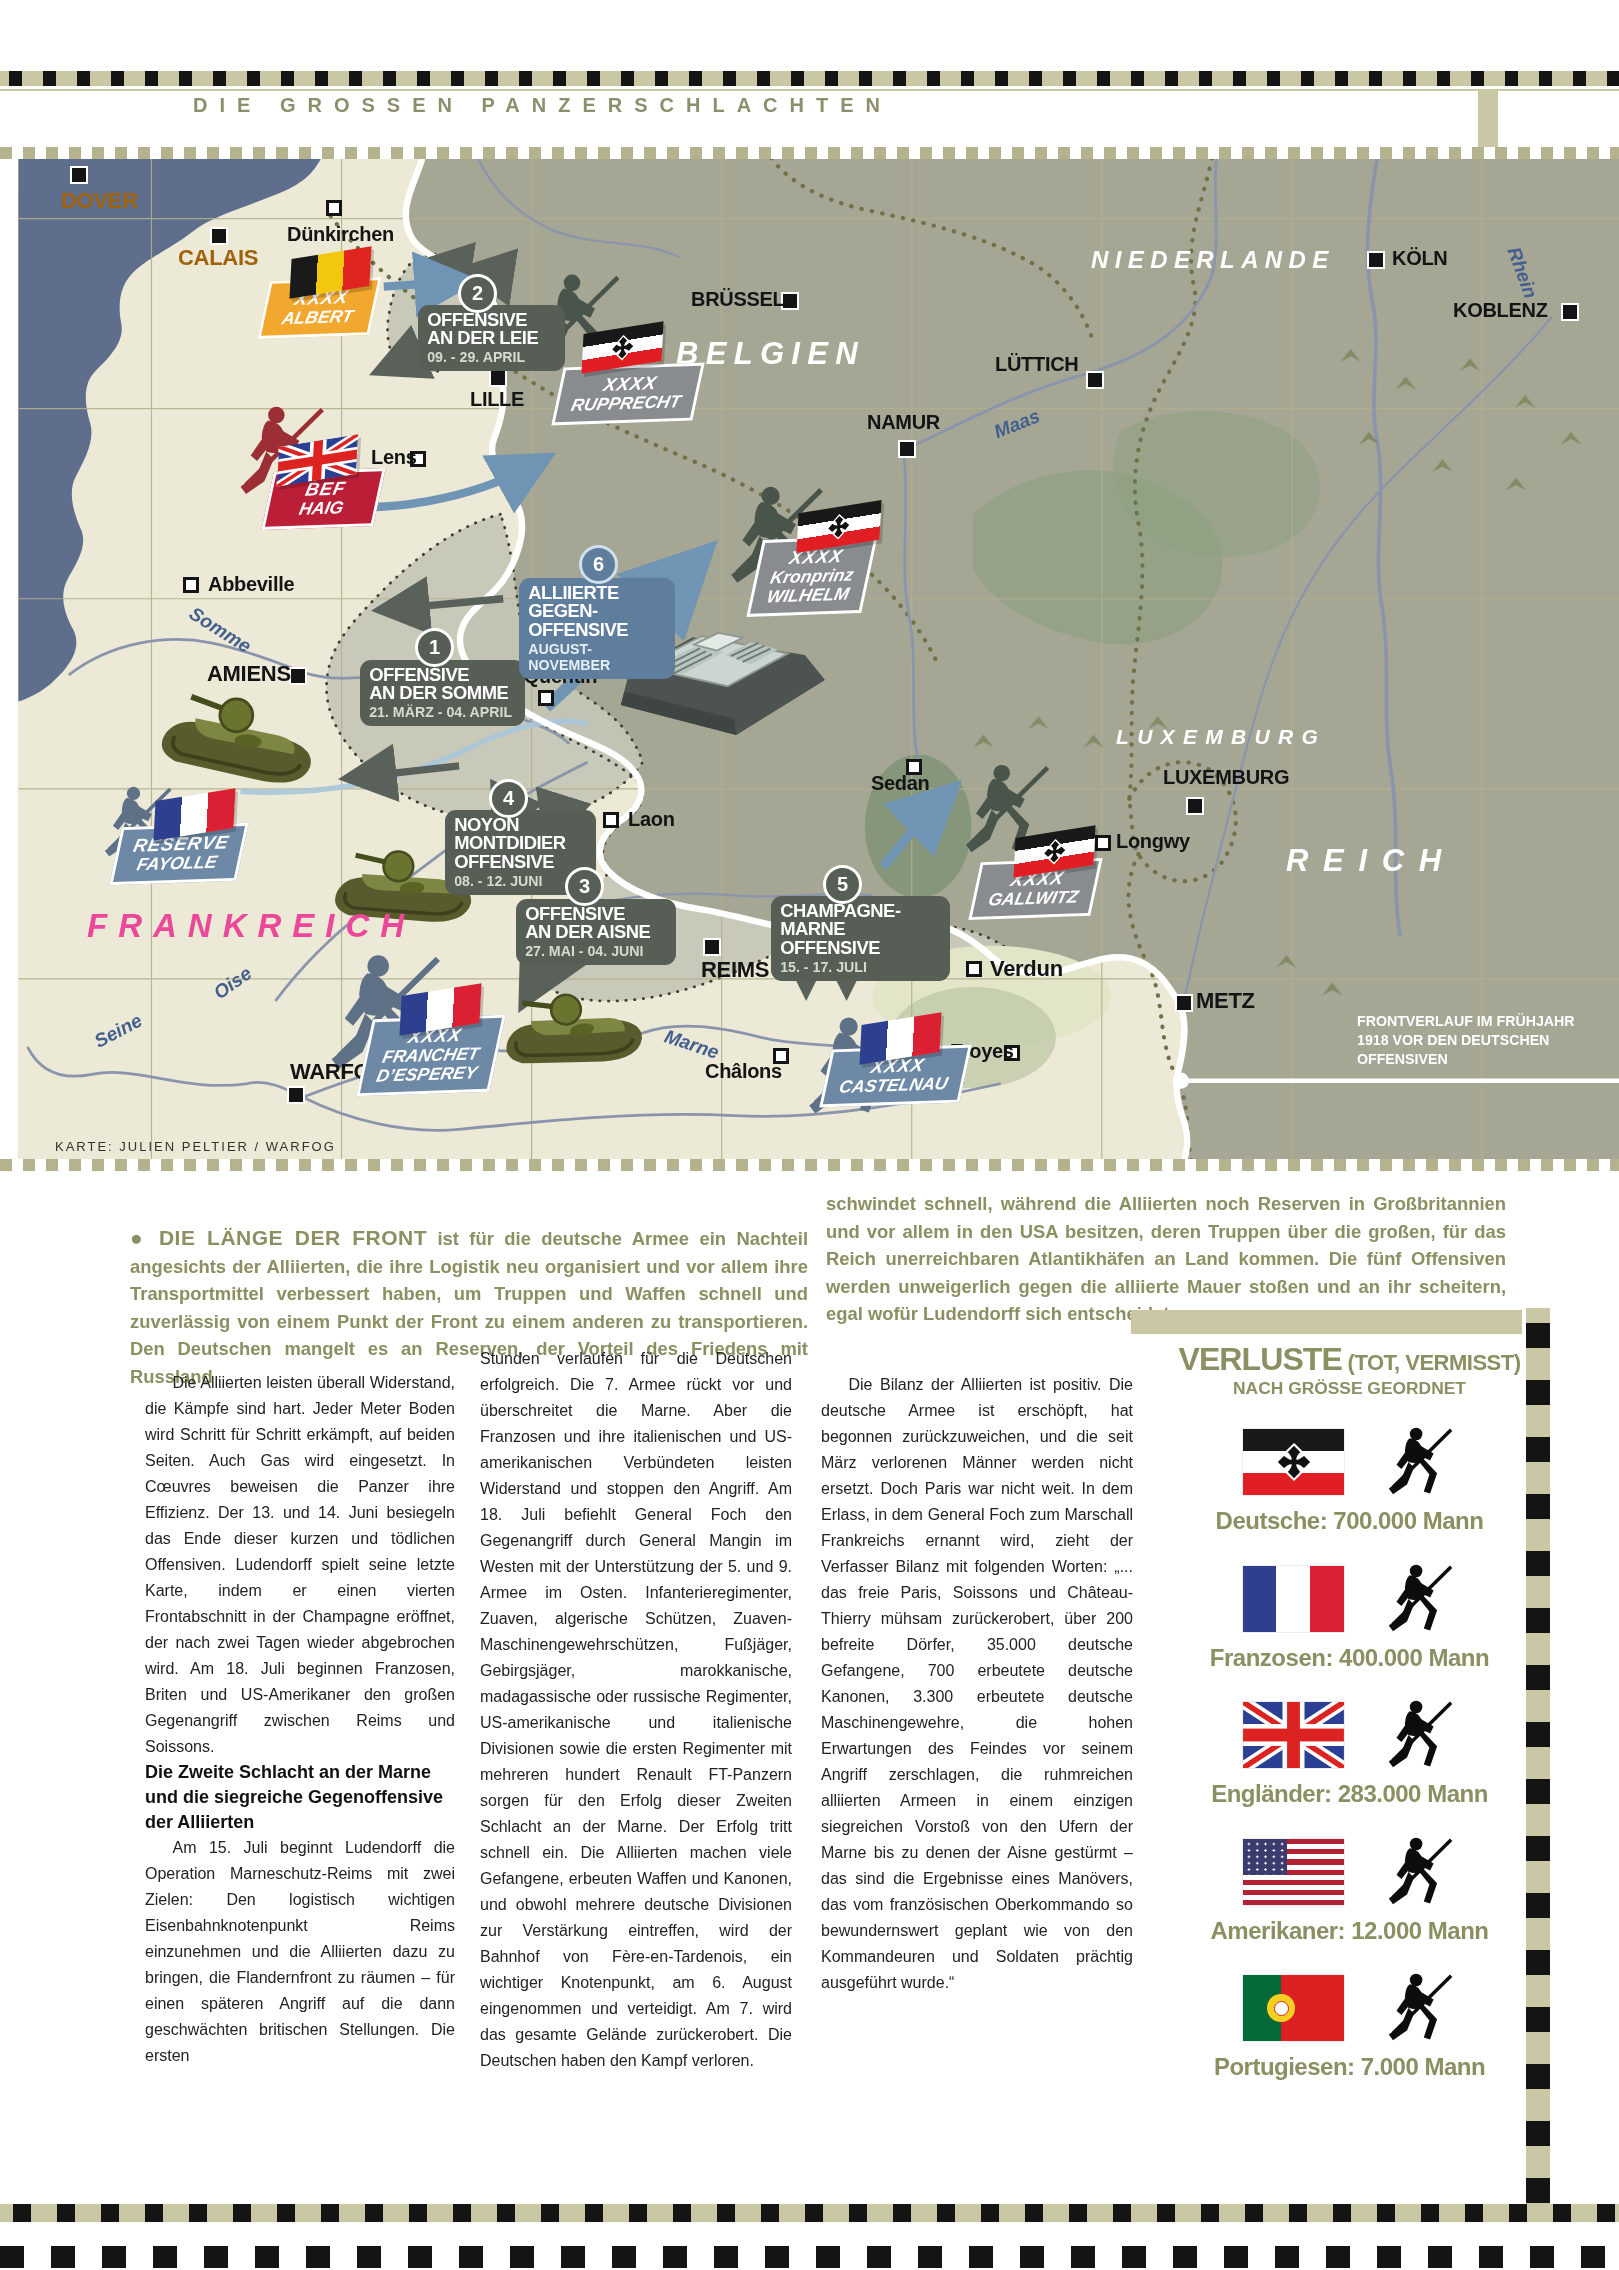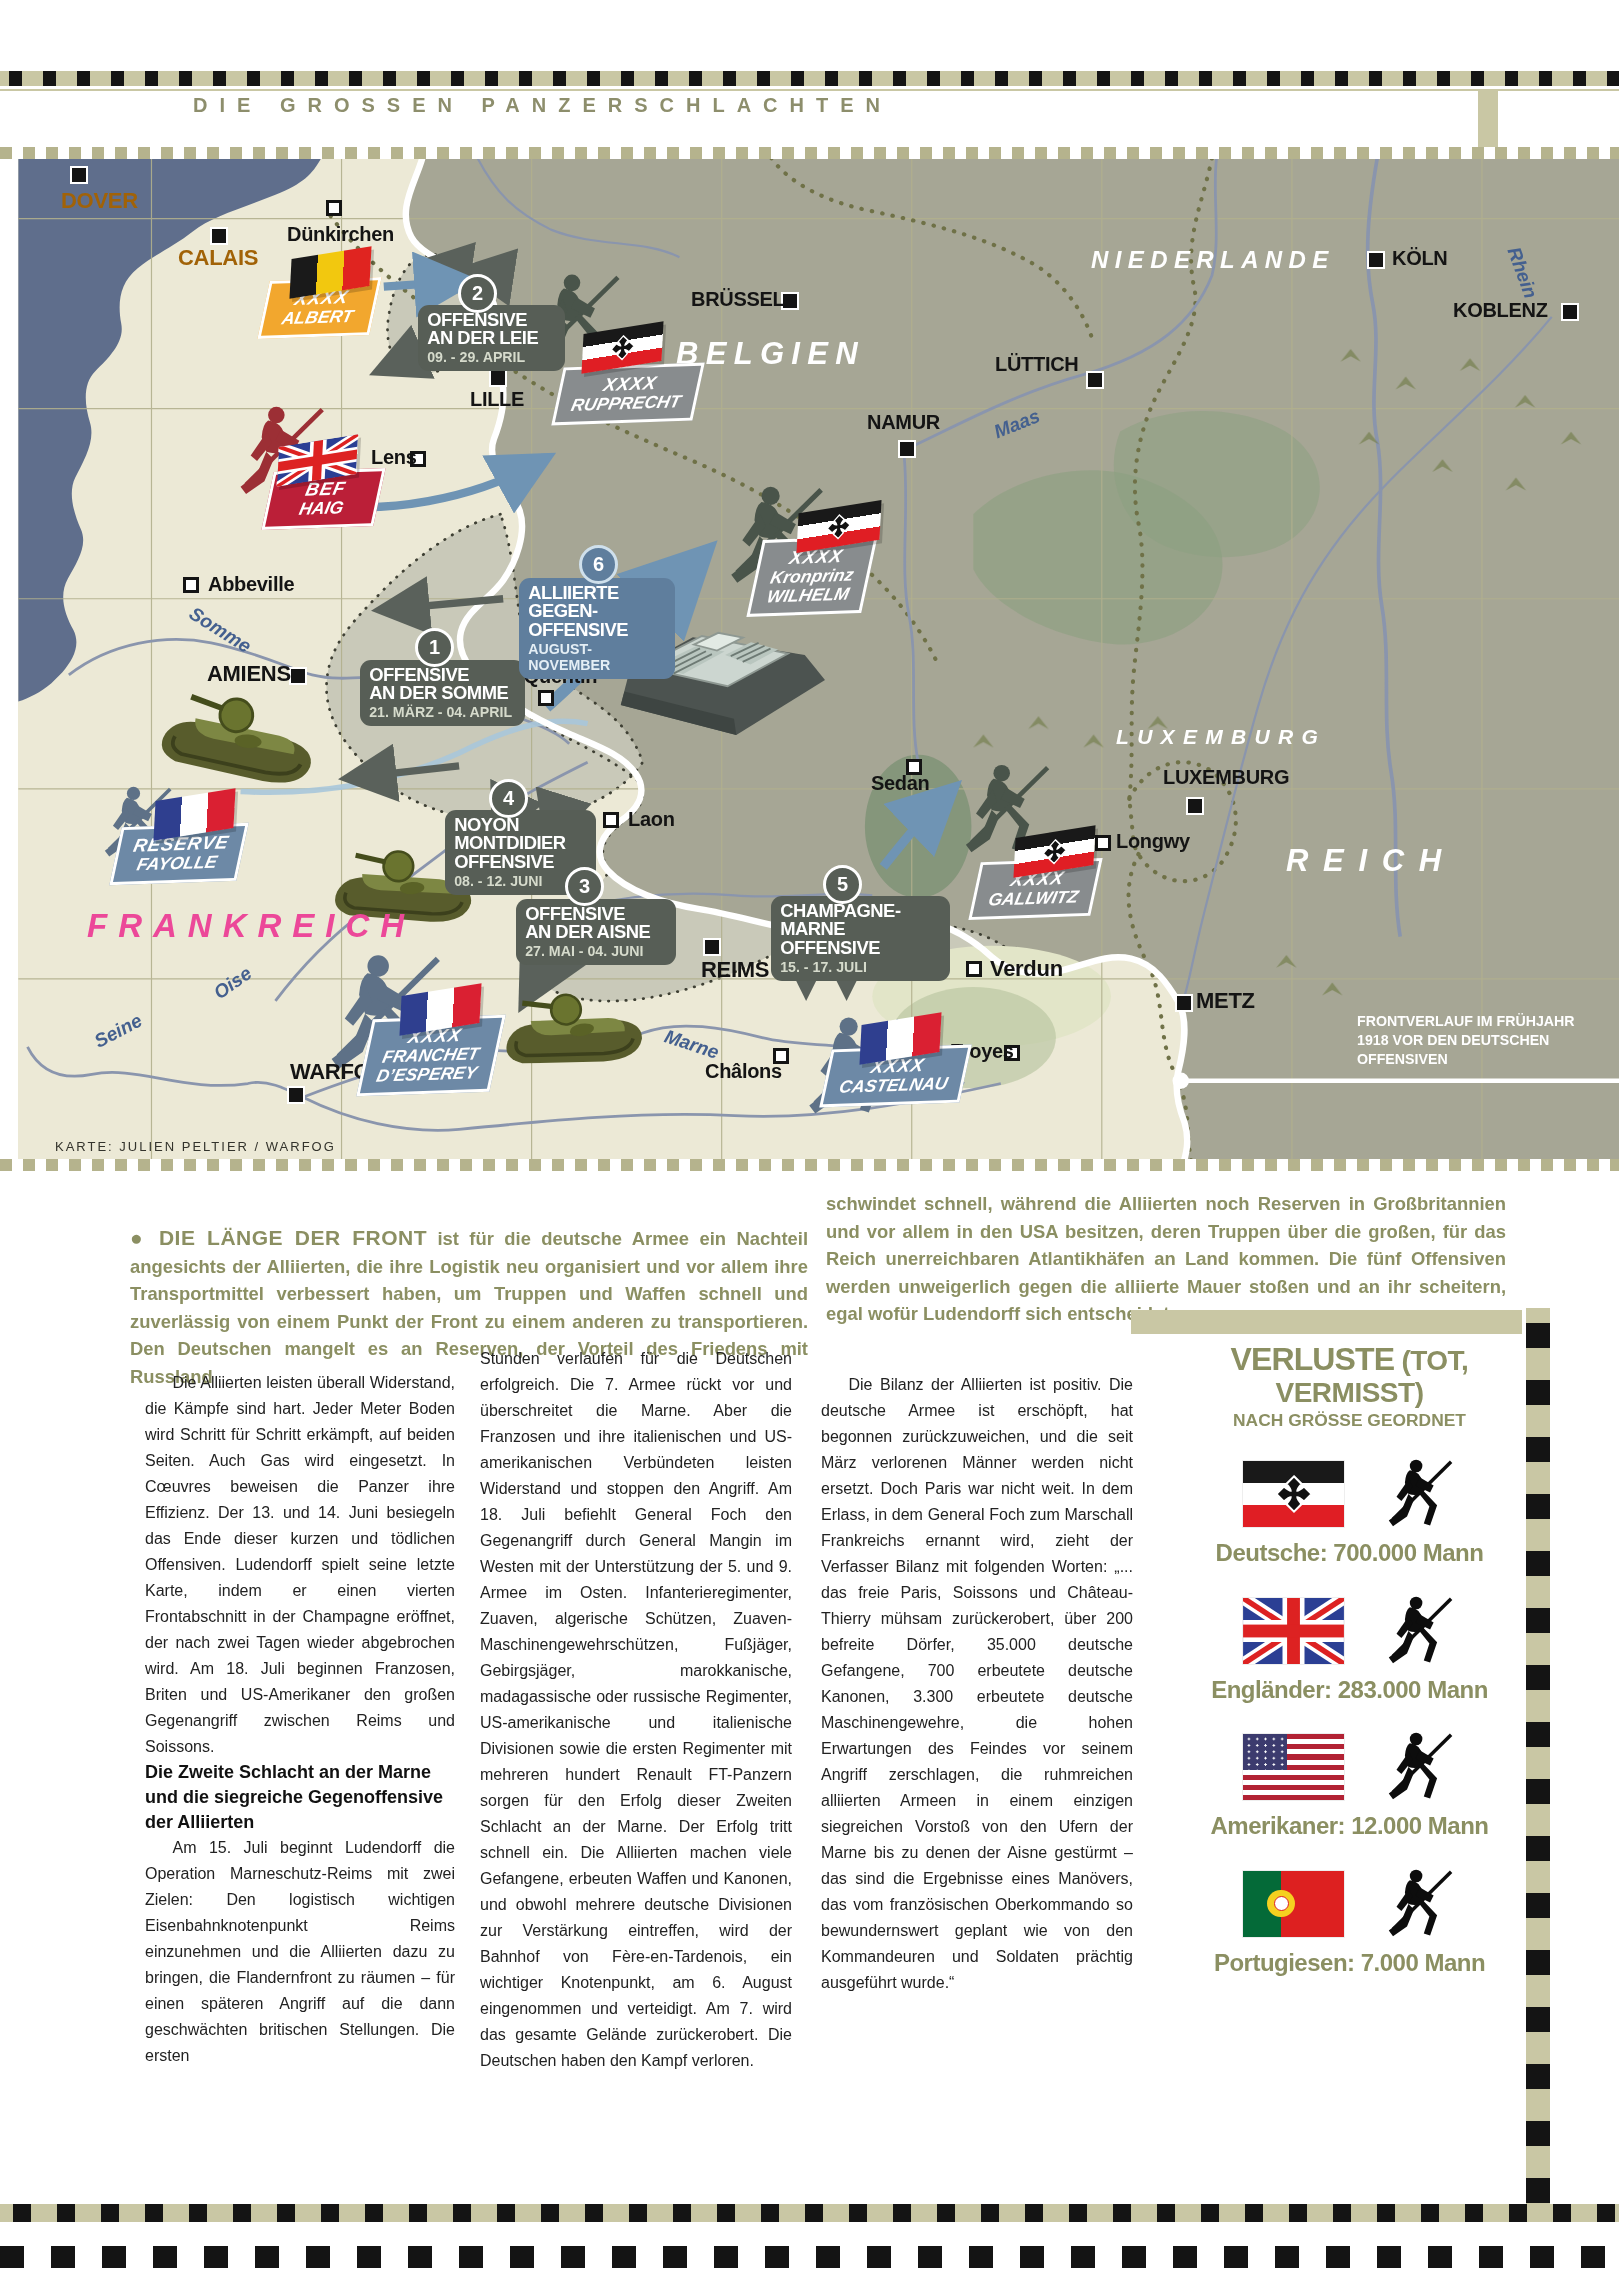--- a/index.html
+++ b/index.html
@@ -54,21 +54,21 @@
   .introcol{position:absolute;color:#8b8f62;font-weight:bold;font-size:18.4px;line-height:27.5px;text-align:justify;}
   .introcol .lead{font-size:21px;letter-spacing:0.5px;}
   .bodycol{position:absolute;color:#222;font-size:16px;line-height:26px;text-align:justify;}
   .bodycol p{margin:0;}
   .ind{text-indent:27.5px;}
   .subhead{font-weight:bold;color:#111;font-size:18px;line-height:25px;text-align:left;margin:16.5px 0 9.2px 0;}
   
   #loss-bar{position:absolute;left:1131px;top:1310px;width:391px;height:24px;background:#c9c7a4;}
   #sidebar{position:absolute;left:1177px;top:1343px;width:345px;text-align:center;}
   #loss-title{color:#8b8f62;font-weight:bold;font-size:32px;letter-spacing:-0.9px;line-height:1.0;}
-  #loss-title .suffix{font-size:28px;letter-spacing:-0.5px;}
+  #loss-title .suffix{font-size:22px;letter-spacing:-0.5px;}
   #loss-subtitle{color:#8b8f62;font-weight:bold;font-size:17.4px;letter-spacing:0;margin-top:2.8px;}
   .loss-entry{margin-top:24px;}
   .loss-row{display:flex;align-items:center;justify-content:center;gap:27.5px;height:79px;}
   .bigflag{position:relative;width:101px;height:66px;box-shadow:0 0 0 0.9px rgba(0,0,0,.08);}
   .bigflag.flag-de svg{width:42px;height:42px;}
   .bigflag.flag-us{background:repeating-linear-gradient(180deg,#b22234 0 5.1px,#fff 5.1px 10.2px);}
   .bigflag .canton{position:absolute;left:0;top:0;width:44px;height:36px;background:#3c3b6e;
         background-image:radial-gradient(#fff 1.2px,transparent 1.3px);background-size:8.3px 6.4px;background-position:1.8px 1.8px;}
   .bigflag.flag-pt{background:linear-gradient(90deg,#046a38 0 38%,#dd2020 38%);}
   .bigflag .pt-emblem{position:absolute;left:24px;top:19px;width:27.5px;height:27.5px;border-radius:50%;
@@ -473,20 +473,29 @@
               <path d="M50 8 L68 26 Q58 38 58 42 Q62 42 74 32 L92 50 74 68 Q62 58 58 58 Q58 62 68 74 L50 92 32 74 Q42 62 42 58 Q38 58 26 68 L8 50 26 32 Q38 42 42 42 Q42 38 32 26 Z" fill="#111" stroke="#fff" stroke-width="5"></path>
             </svg>
           </div>
         <svg class="loss-soldier" viewBox="0 0 120 120">
             <use href="#soldier-shape"></use>
           </svg>
       </div>
       <div class="loss-label">Deutsche: 700.000 Mann</div>
     </div>
 
+    <div class="loss-entry">
+      <div class="loss-row">
+        <div class="bigflag flag-fr"></div>
+        <svg class="loss-soldier" viewBox="0 0 120 120">
+            <use href="#soldier-shape"></use>
+          </svg>
+      </div>
+      <div class="loss-label">Franzosen: 400.000 Mann</div>
+    </div>
 
     <div class="loss-entry">
       <div class="loss-row">
         <div class="bigflag">
           <svg viewBox="0 0 110 72" width="100%" height="100%">
             <rect width="110" height="72" fill="#2b3f94"></rect>
             <line x1="0" y1="0" x2="110" y2="72" stroke="#fff" stroke-width="14"></line>
               <line x1="110" y1="0" x2="0" y2="72" stroke="#fff" stroke-width="14"></line>
             <line x1="0" y1="0" x2="110" y2="72" stroke="#d22" stroke-width="6"></line>
               <line x1="110" y1="0" x2="0" y2="72" stroke="#d22" stroke-width="6"></line>

